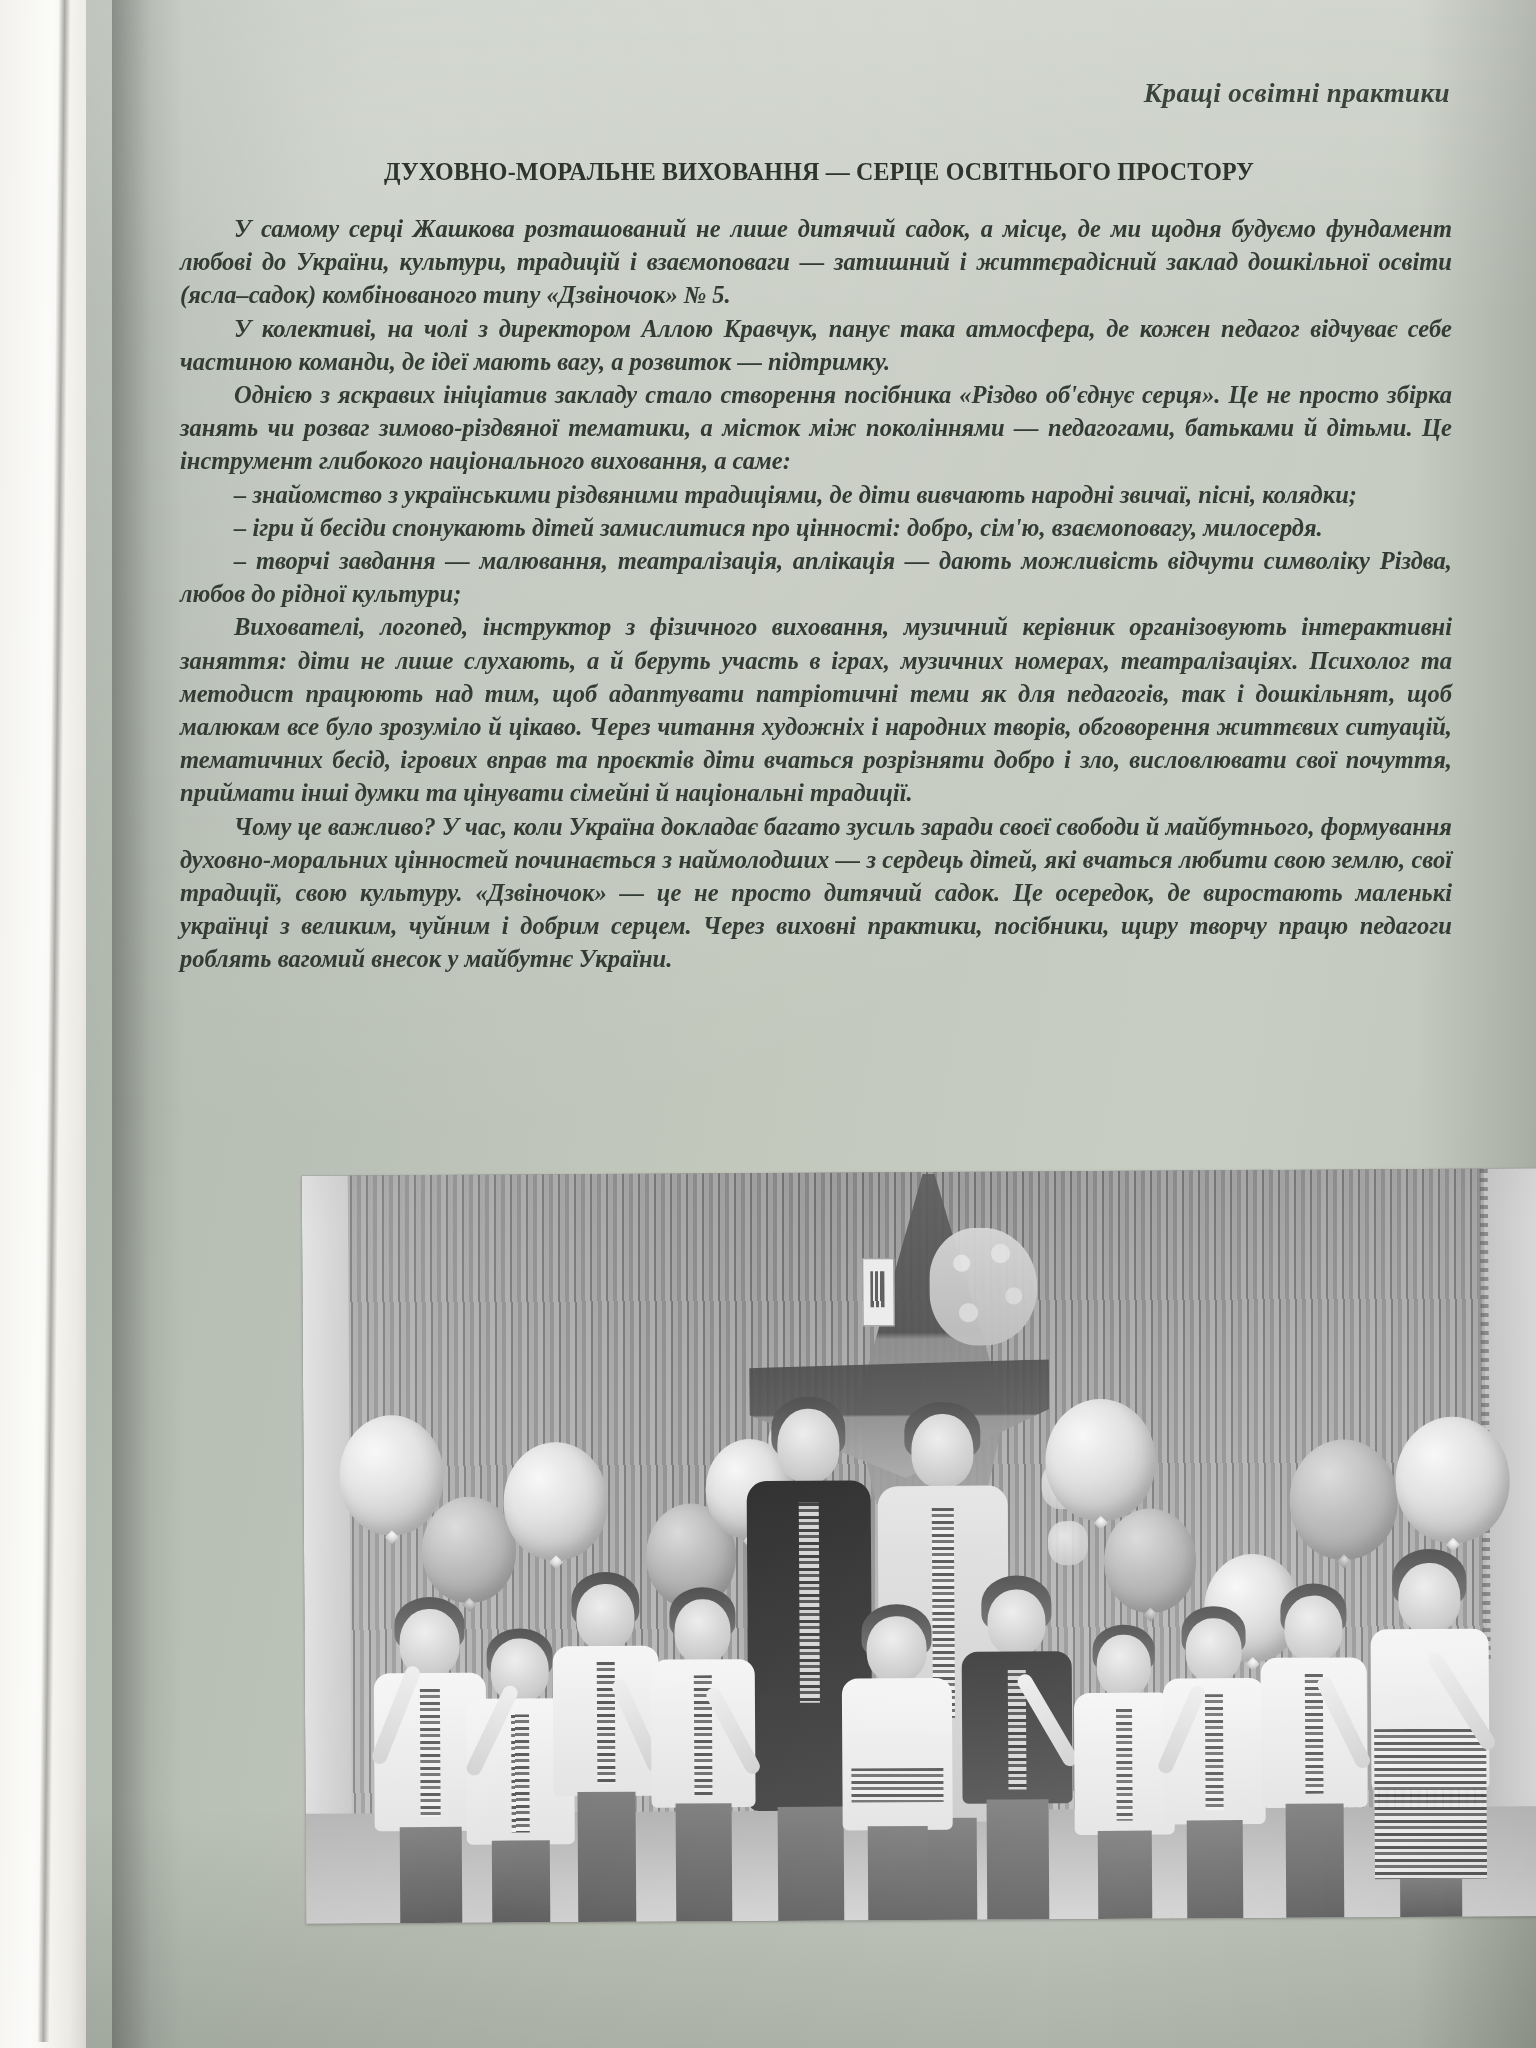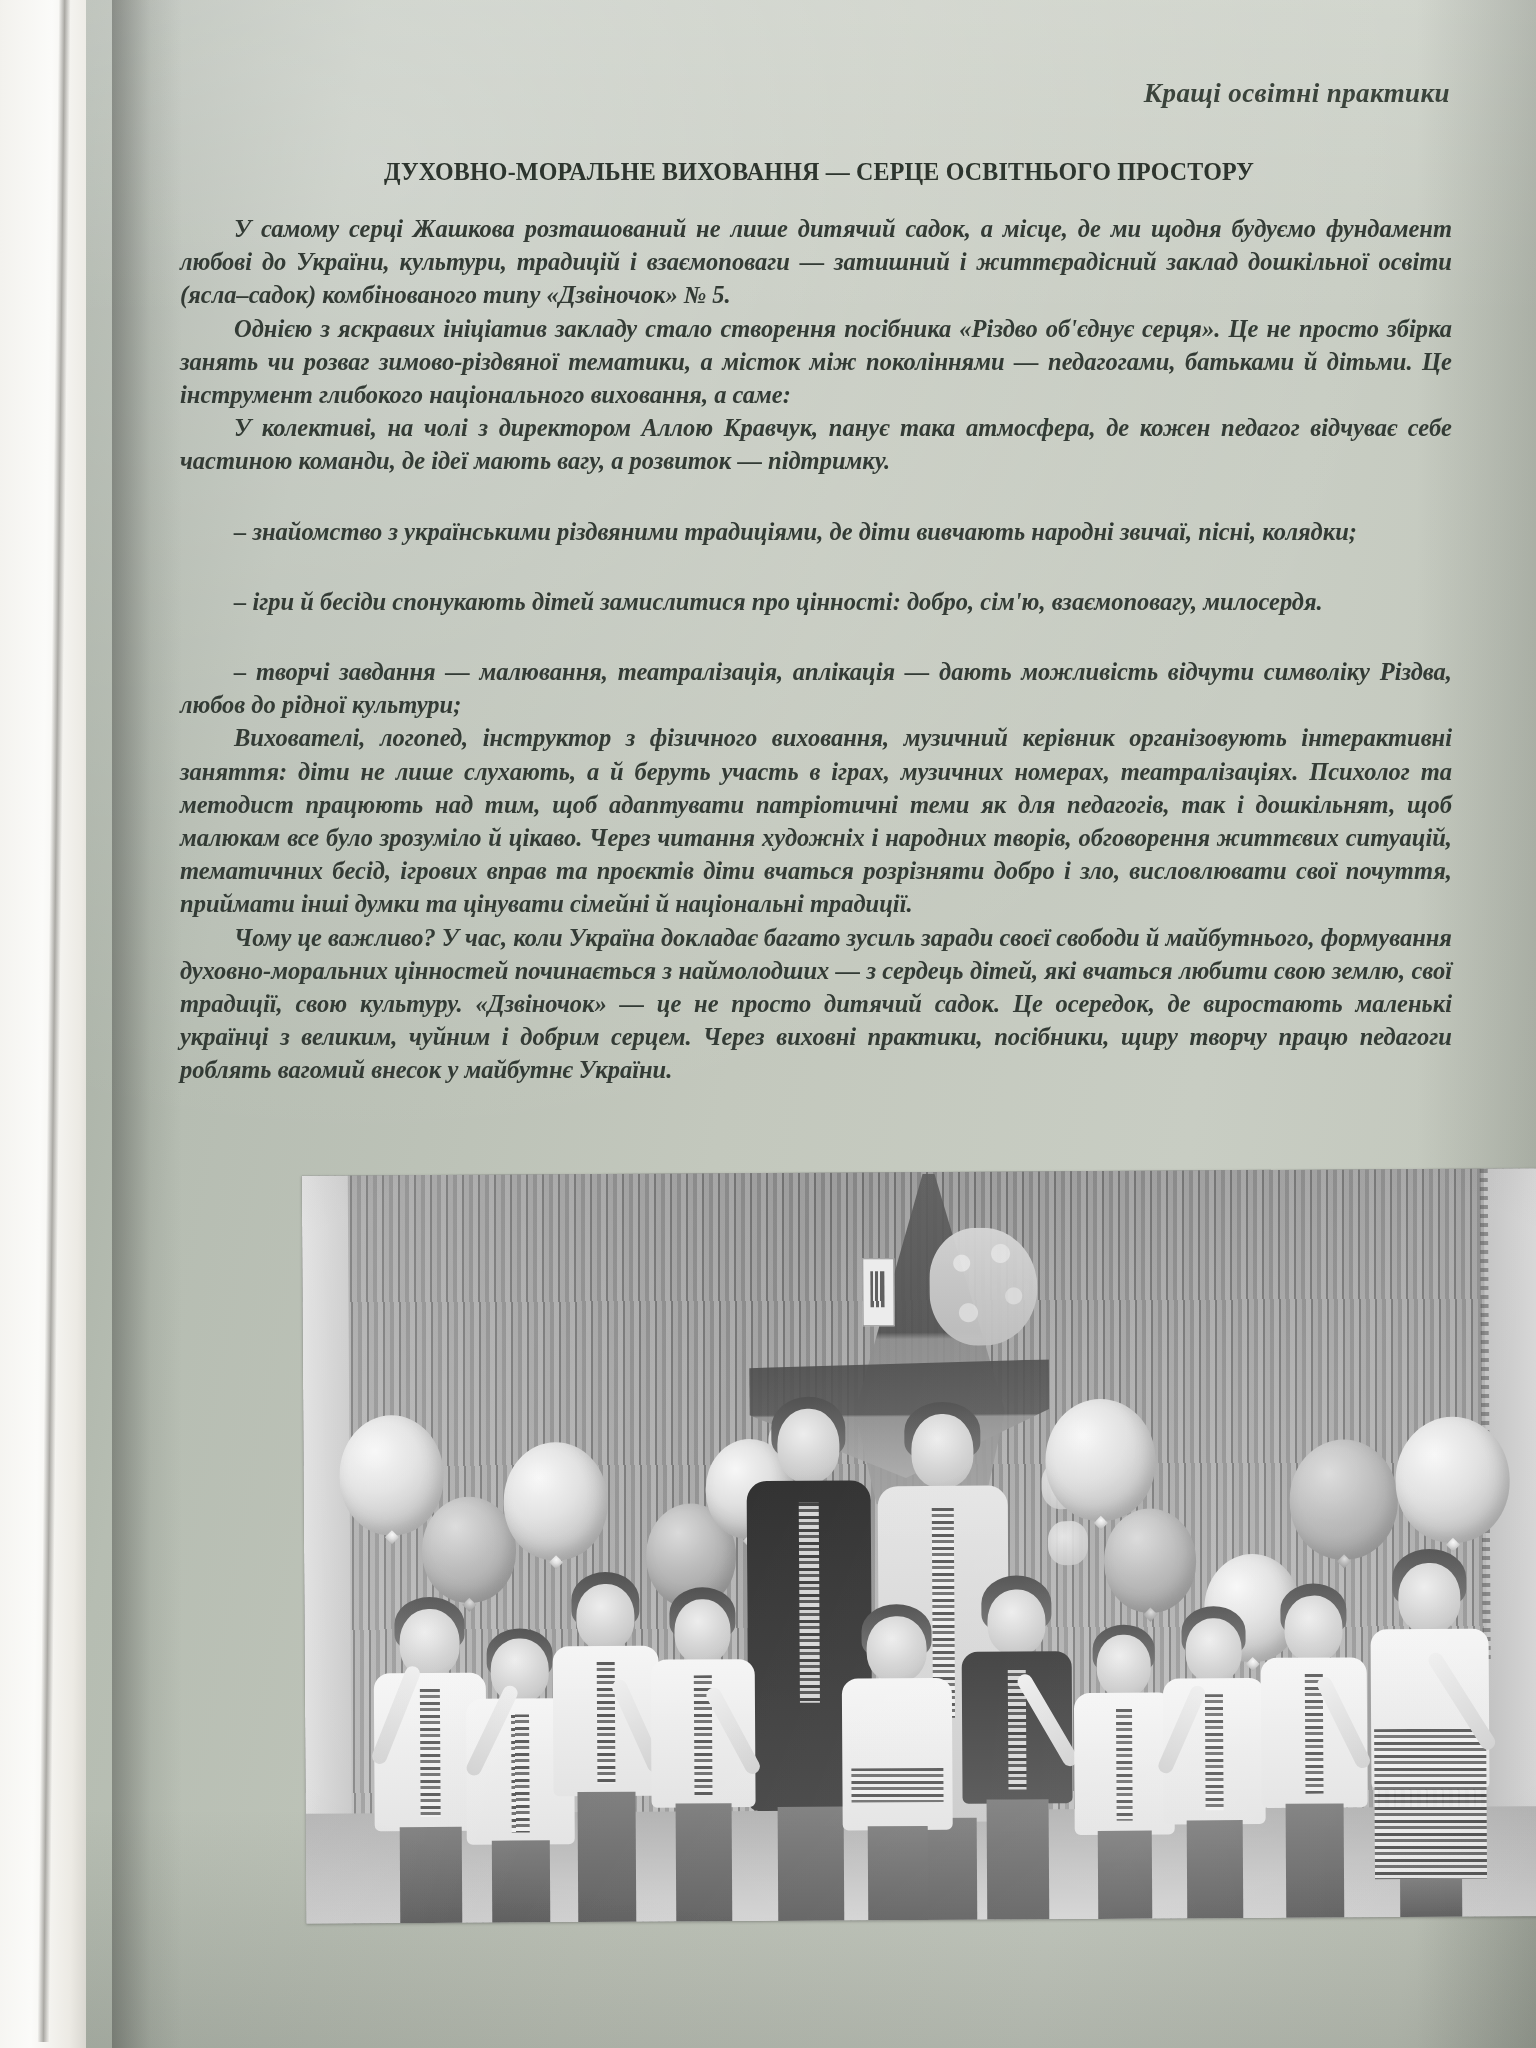--- a/index.html
+++ b/index.html
@@ -144,21 +144,20 @@
     font-weight: 600;
   }
   .body-copy p {
     margin: 0;
     text-indent: 54px;
     text-align: justify;
     text-justify: inter-word;
   }
   .body-copy p.dash {
     text-indent: 54px;
-    margin-top: 37px;
   }
 
   
   .photo-frame {
     position: absolute;
     left: 130px;
     top: 1172px;
     width: 1240px;
     height: 748px;
     background: #8e938c;
@@ -374,22 +373,22 @@
     <div class="page-bottom-shade"></div>
 
     <div class="content">
 
       <div class="running-head">Кращі освітні практики</div>
 
       <h1 class="article-title">ДУХОВНО-МОРАЛЬНЕ ВИХОВАННЯ — СЕРЦЕ ОСВІТНЬОГО ПРОСТОРУ</h1>
 
       <div class="body-copy">
         <p>У самому серці Жашкова розташований не лише дитячий садок, а місце, де ми щодня будуємо фундамент любові до України, культури, традицій і взаємоповаги — затишний і життєрадісний заклад дошкільної освіти (ясла–садок) комбінованого типу «Дзвіночок» № 5.</p>
+        <p>У колективі, на чолі з директором  Аллою Кравчук, панує така атмосфера, де кожен педагог відчуває себе частиною команди, де ідеї мають вагу, а розвиток — підтримку.</p>
         <p>Однією з яскравих ініціатив закладу стало створення посібника «Різдво об'єднує серця». Це не просто збірка занять чи розваг зимово-різдвяної тематики, а місток між поколіннями — педагогами, батьками й дітьми. Це інструмент глибокого національного виховання, а саме:</p>
-        <p>У колективі, на чолі з директором  Аллою Кравчук, панує така атмосфера, де кожен педагог відчуває себе частиною команди, де ідеї мають вагу, а розвиток — підтримку.</p>
         <p class="dash">– знайомство з українськими різдвяними традиціями, де діти вивчають народні звичаї, пісні, колядки;</p>
         <p class="dash">– ігри й бесіди спонукають дітей замислитися про цінності: добро, сім'ю, взаємоповагу, милосердя.</p>
         <p class="dash">– творчі завдання — малювання, театралізація, аплікація — дають можливість відчути символіку Різдва, любов до рідної культури;</p>
         <p>Вихователі, логопед, інструктор з фізичного виховання, музичний керівник організовують інтерактивні заняття: діти не лише слухають, а й беруть участь в іграх, музичних номерах, театралізаціях. Психолог та методист працюють над тим, щоб адаптувати патріотичні теми як для педагогів, так і дошкільнят, щоб малюкам все було зрозуміло й цікаво. Через читання художніх і народних творів, обговорення життєвих ситуацій, тематичних бесід, ігрових вправ та проєктів діти вчаться розрізняти добро і зло, висловлювати свої почуття, приймати інші думки та цінувати сімейні й національні традиції.</p>
         <p>Чому це важливо? У час, коли Україна докладає багато зусиль заради своєї свободи й майбутнього, формування духовно-моральних цінностей починається з наймолодших — з сердець дітей, які вчаться любити свою землю, свої традиції, свою культуру. «Дзвіночок» — це не просто дитячий садок. Це  осередок, де виростають маленькі українці з великим, чуйним і добрим серцем. Через виховні практики, посібники, щиру творчу працю педагоги роблять вагомий внесок у майбутнє України.</p>
       </div>
 
       <figure class="photo-frame" style="margin:0;">
         <div class="photo" aria-label="Група дітей у вишиванках з повітряними кульками та дві виховательки на тлі завіси з українським прапором">
           <div class="curtain"></div>

